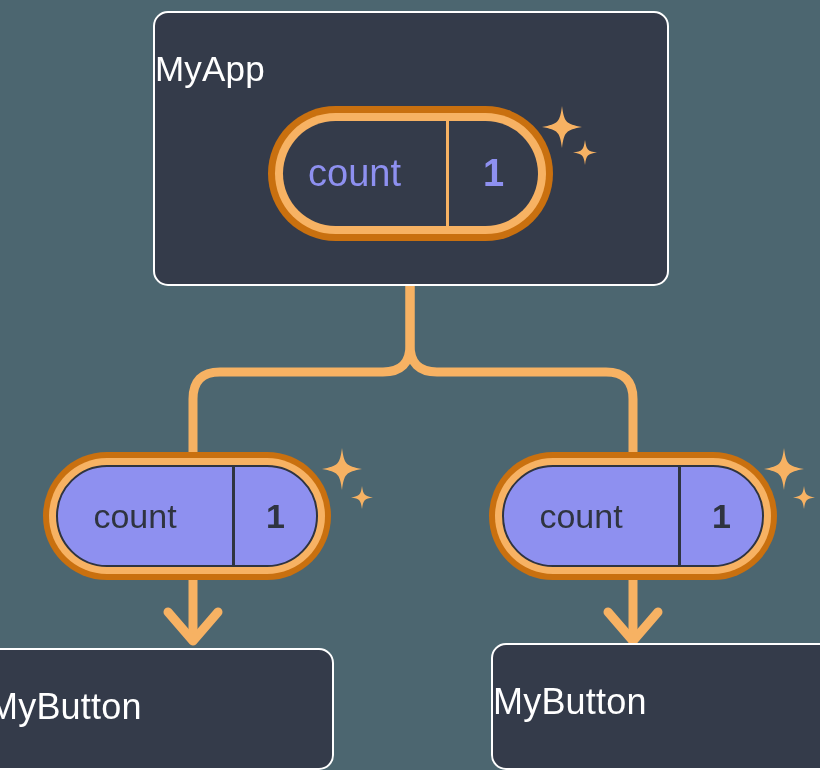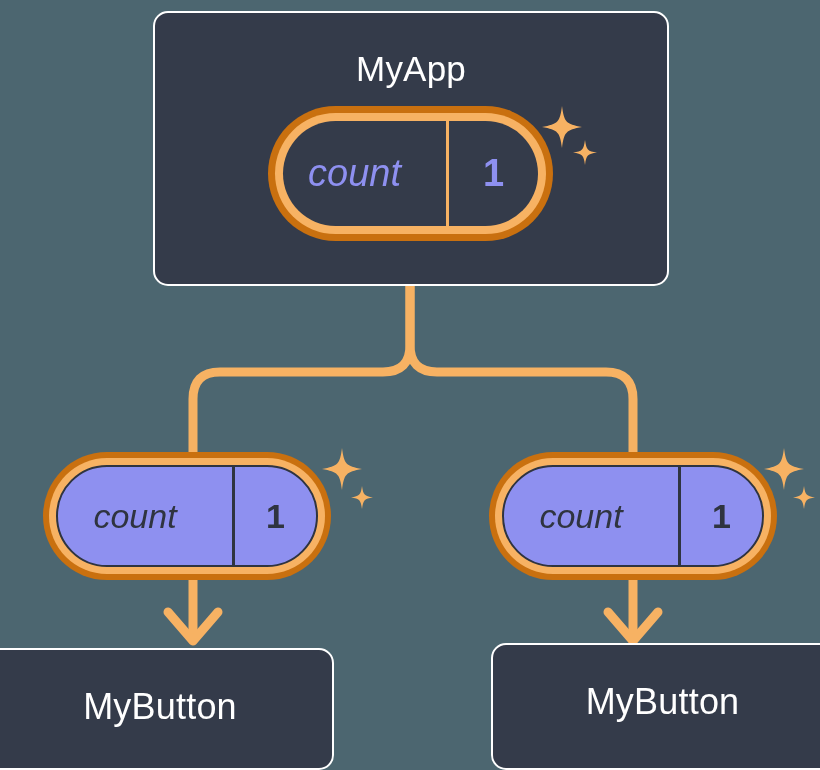--- a/index.html
+++ b/index.html
@@ -37,21 +37,21 @@
     border: 2px solid #ffffff;
     border-radius: 15px;
     box-sizing: border-box;
     z-index: 2;
   }
   .card-title {
     color: #ffffff;
     font-size: 35px;
     font-weight: 400;
     letter-spacing: 0.2px;
-    text-align: center;
+    text-align: left;
     white-space: nowrap;
   }
 
   #card-myapp {
     left: 153px;
     top: 11px;
     width: 516px;
     height: 275px;
   }
   #card-myapp .card-title {
@@ -96,21 +96,20 @@
   .pill-cell {
     display: flex;
     align-items: center;
     justify-content: center;
     box-sizing: border-box;
     white-space: nowrap;
   }
   .pill-name {
     flex: 1 1 auto;
     padding-right: 20px;
-    font-style: italic;
   }
   .pill-value {
     flex: 0 0 auto;
     width: 92px;
     font-weight: 700;
   }
 
   
   #pill-myapp {
     left: 268px;

